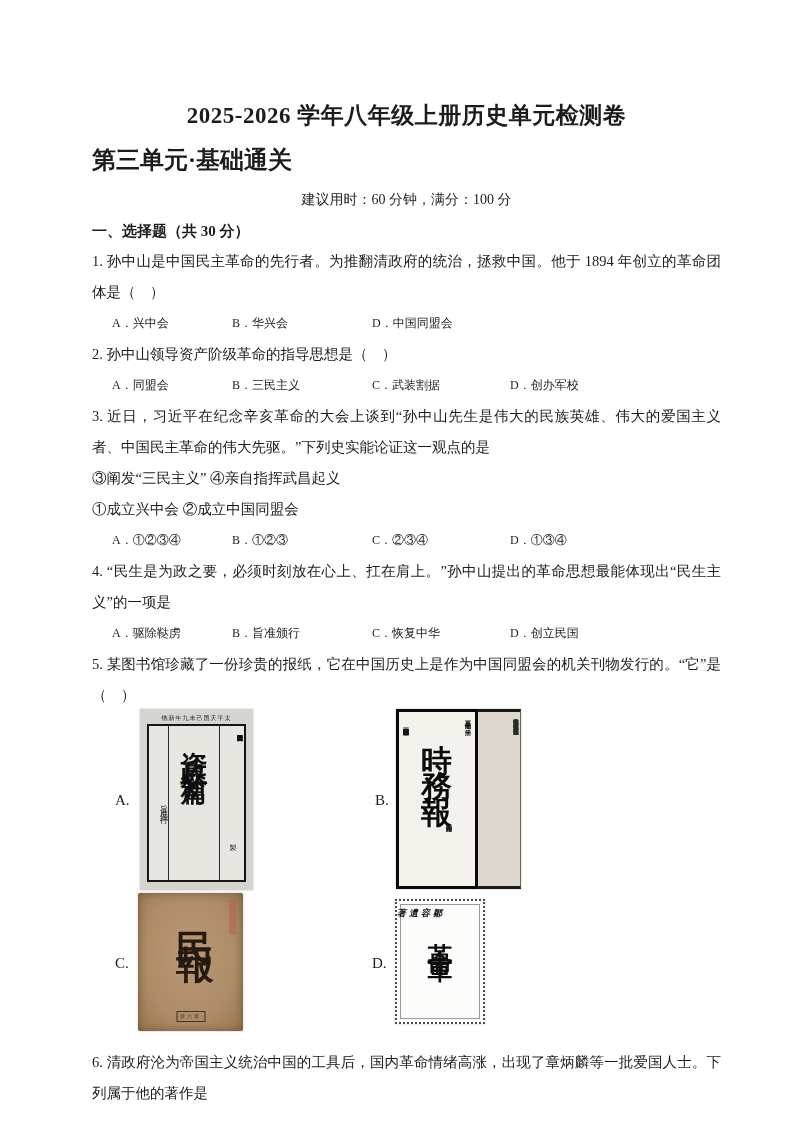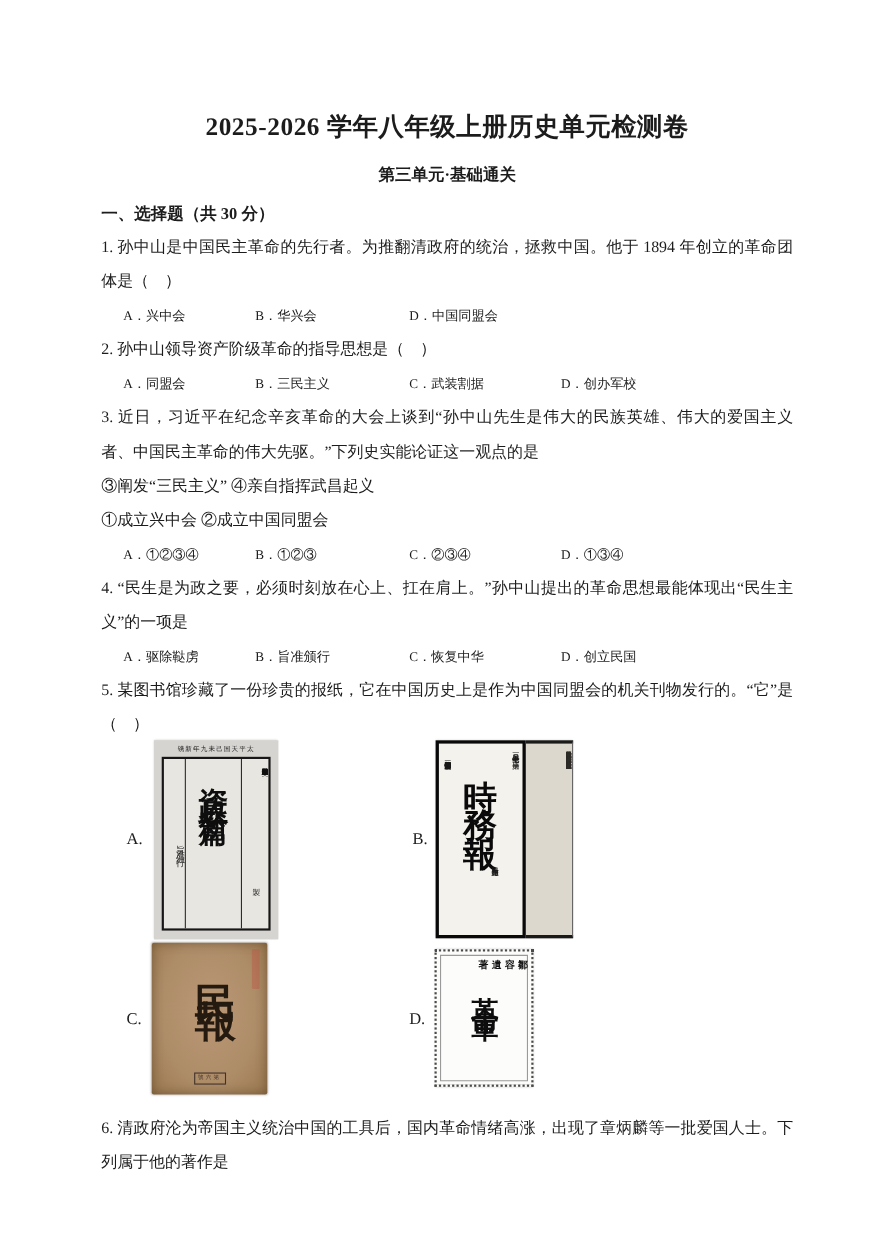--- a/index.html
+++ b/index.html
@@ -5,21 +5,21 @@
   * { margin:0; padding:0; box-sizing:border-box; }
   html,body { width:793px; height:1122px; background:#ffffff; }
   body {
     font-family:"Liberation Serif","DejaVu Serif",serif;
     color:#1c1c1c;
     overflow:hidden;
   }
   .page { width:793px; height:964px; padding:100px 72px 0 92px; }
 
   .title { font-size:23px; font-weight:700; text-align:center; line-height:32px; letter-spacing:.5px; }
-  .subtitle { font-size:15px; font-weight:700; text-align:center; line-height:27px; margin-top:15px; }
+  .subtitle { font-size:24px; font-weight:700; text-align:left; line-height:27px; margin-top:15px; }
   .meta { font-size:14px; text-align:center; line-height:20px; margin-top:16px; }
   .section-heading { font-size:15px; font-weight:700; line-height:22px; margin-top:10px; }
 
   .question { margin-top:0; }
   .stem, .sub-line { font-size:14.5px; line-height:31px; text-align:justify; }
   .q1 { margin-top:4px; }
   .opts { display:flex; font-size:12px; line-height:31px; margin-left:20px; }
   .opt-a { width:120px; } .opt-b { width:140px; } .opt-c { width:138px; } .opt-d { flex:1; }
 
   
@@ -58,33 +58,34 @@
              background:radial-gradient(ellipse at 50% 45%, #bb9876 0%, #ad8c68 60%, #99784f 100%);
              box-shadow:inset 0 0 10px rgba(60,40,15,.45), 0 0 2px rgba(0,0,0,.3); overflow:hidden; }
   .c-title { position:absolute; left:31px; top:8px; font-size:38px; font-weight:700; letter-spacing:14px; color:#241a10; }
   .c-box { position:absolute; bottom:9px; left:50%; transform:translateX(-50%); border:1px solid #41332a;
            font-size:5px; line-height:7px; padding:1px 3px; color:#41332a; letter-spacing:2px; white-space:nowrap; }
   .c-stamp { position:absolute; top:6px; right:7px; width:7px; height:36px; border-radius:1px; opacity:.38; }
 
   
   .cover-d { position:absolute; left:303px; top:6px; width:90px; height:125px; background:#fcfcfa;
              border:2px dotted #4a4a4a; box-shadow:inset 0 0 0 3px #fcfcfa, inset 0 0 0 4px #9a9a9a, 0 0 2px rgba(0,0,0,.2); }
-  .d-byline { text-align:right; font-size:9px; font-weight:700; letter-spacing:3px; margin-top:6px; color:#141414; }
+  .d-byline { text-align:left; font-size:9px; font-weight:700; letter-spacing:3px; margin-top:6px; color:#141414;font-style:italic; }
   .d-title-wrap { display:flex; justify-content:center; }
   .d-title { font-size:25px; font-weight:700; letter-spacing:9px; margin-top:2px; color:#0d0d0d; }
 
   .q6 { margin-top:14px; }
 </style>
 </head>
 <body>
 
 <div class="page">
 
   <h1 class="title">2025-2026 学年八年级上册历史单元检测卷</h1>
   <h2 class="subtitle">第三单元·基础通关</h2>
+  <p class="meta">建议用时：60 分钟，满分：100 分</p>
   <p class="section-heading">一、选择题（共 30 分）</p>
 
   <div class="question q1">
     <p class="stem">1. 孙中山是中国民主革命的先行者。为推翻清政府的统治，拯救中国。他于 1894 年创立的革命团体是（　）</p>
     <div class="opts">
       <span class="opt-a">A．兴中会</span>
       <span class="opt-b">B．华兴会</span>
       <span class="opt-d">D．中国同盟会</span>
     </div>
   </div>

